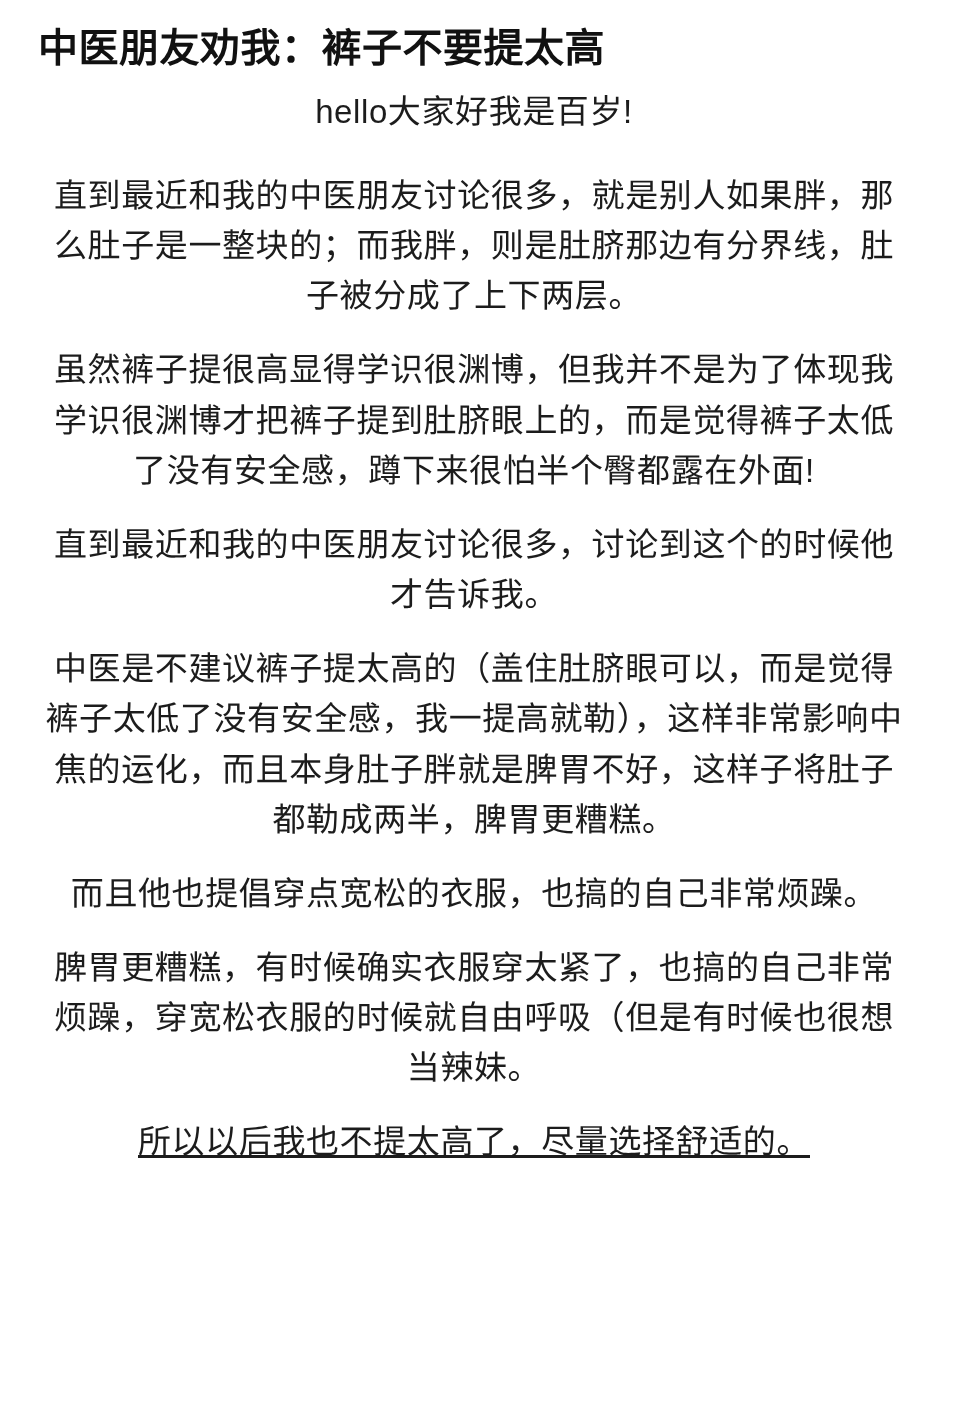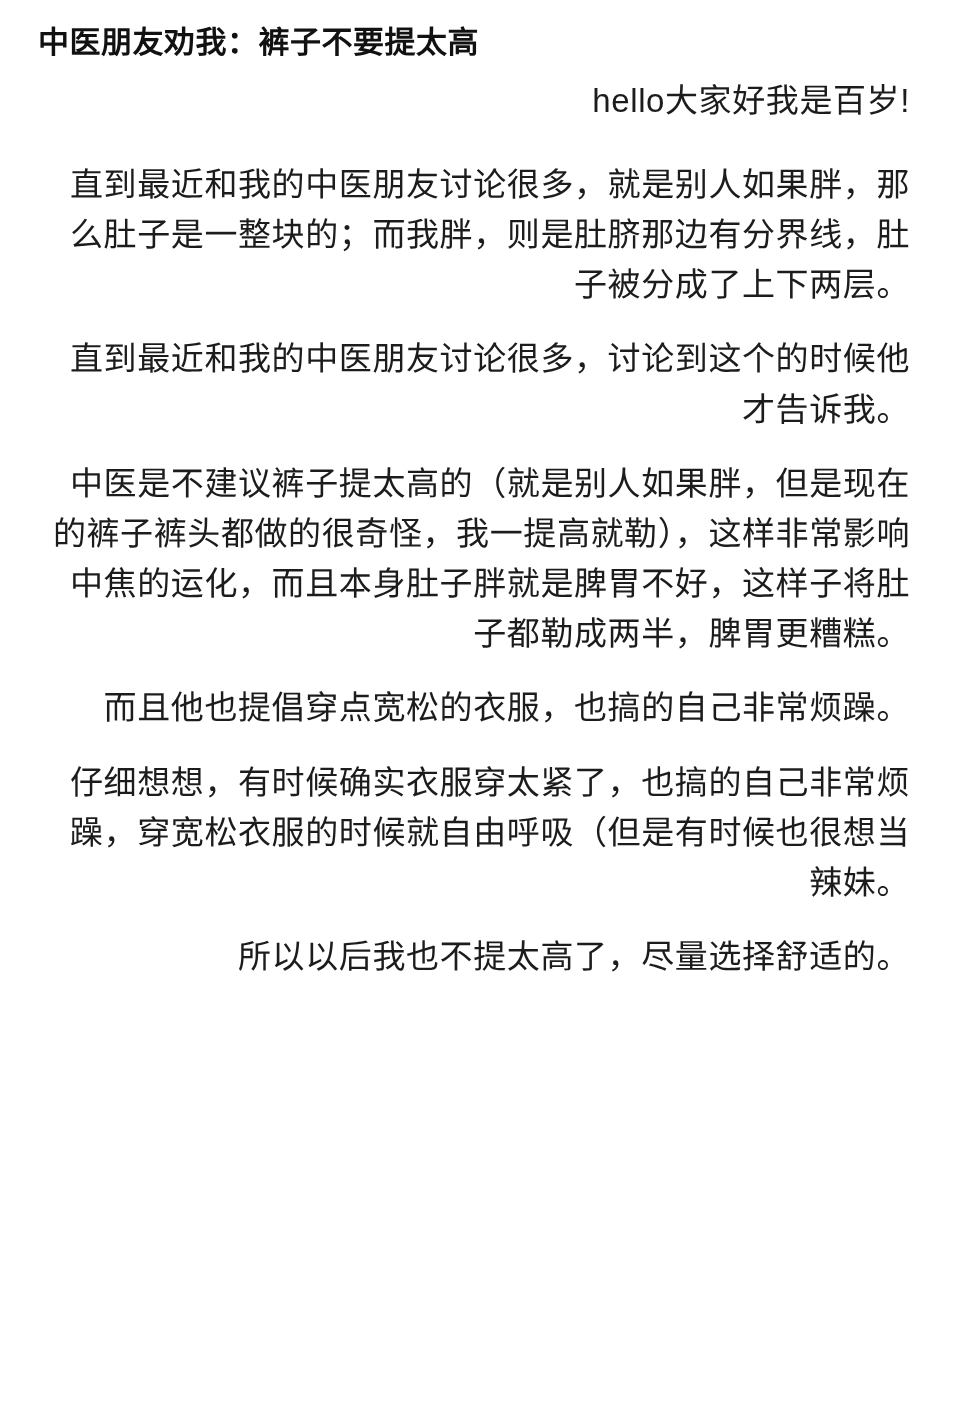--- a/index.html
+++ b/index.html
@@ -15,58 +15,60 @@
     color: #1a1a1a;
   }
   .page {
     box-sizing: border-box;
     width: 970px;
     height: 1420px;
     padding: 18px 60px 0 38px;
     background: #ffffff;
   }
   .article-title {
-    font-size: 31px;
+    font-size: 40px;
     font-weight: 700;
     line-height: 1.22;
     letter-spacing: 0.5px;
     color: #111111;
     margin: 6px 0 14px 0;
   }
   .para {
     font-size: 33px;
     line-height: 1.52;
     letter-spacing: 0.6px;
     color: #1c1c1c;
     margin: 0 0 24px 0;
-    text-align: right;
+    text-align: center;
     word-break: break-all;
     font-weight: 400;
   }
   .para.greeting {
     margin-bottom: 34px;
   }
   .clipped {
     overflow: hidden;
+    text-decoration: underline;
   }
 </style>
 </head>
 <body>
 
 <div class="page">
   <h1 class="article-title">中医朋友劝我：裤子不要提太高</h1>
 
   <p class="para greeting">hello大家好我是百岁!</p>
 
   <p class="para">直到最近和我的中医朋友讨论很多，就是别人如果胖，那么肚子是一整块的；而我胖，则是肚脐那边有分界线，肚子被分成了上下两层。</p>
 
 
+  <p class="para">虽然裤子提很高显得学识很渊博，但我并不是为了体现我学识很渊博才把裤子提到肚脐眼上的，而是觉得裤子太低了没有安全感，蹲下来很怕半个臀都露在外面!</p>
 
   <p class="para">直到最近和我的中医朋友讨论很多，讨论到这个的时候他才告诉我。</p>
 
-  <p class="para">中医是不建议裤子提太高的（就是别人如果胖，但是现在的裤子裤头都做的很奇怪，我一提高就勒），这样非常影响中焦的运化，而且本身肚子胖就是脾胃不好，这样子将肚子都勒成两半，脾胃更糟糕。</p>
+  <p class="para">中医是不建议裤子提太高的（盖住肚脐眼可以，而是觉得裤子太低了没有安全感，我一提高就勒），这样非常影响中焦的运化，而且本身肚子胖就是脾胃不好，这样子将肚子都勒成两半，脾胃更糟糕。</p>
 
   <p class="para">而且他也提倡穿点宽松的衣服，也搞的自己非常烦躁。</p>
 
-  <p class="para">仔细想想，有时候确实衣服穿太紧了，也搞的自己非常烦躁，穿宽松衣服的时候就自由呼吸（但是有时候也很想当辣妹。</p>
+  <p class="para">脾胃更糟糕，有时候确实衣服穿太紧了，也搞的自己非常烦躁，穿宽松衣服的时候就自由呼吸（但是有时候也很想当辣妹。</p>
 
   <p class="para clipped">所以以后我也不提太高了，尽量选择舒适的。</p>
 </div>
 
 </body></html>

